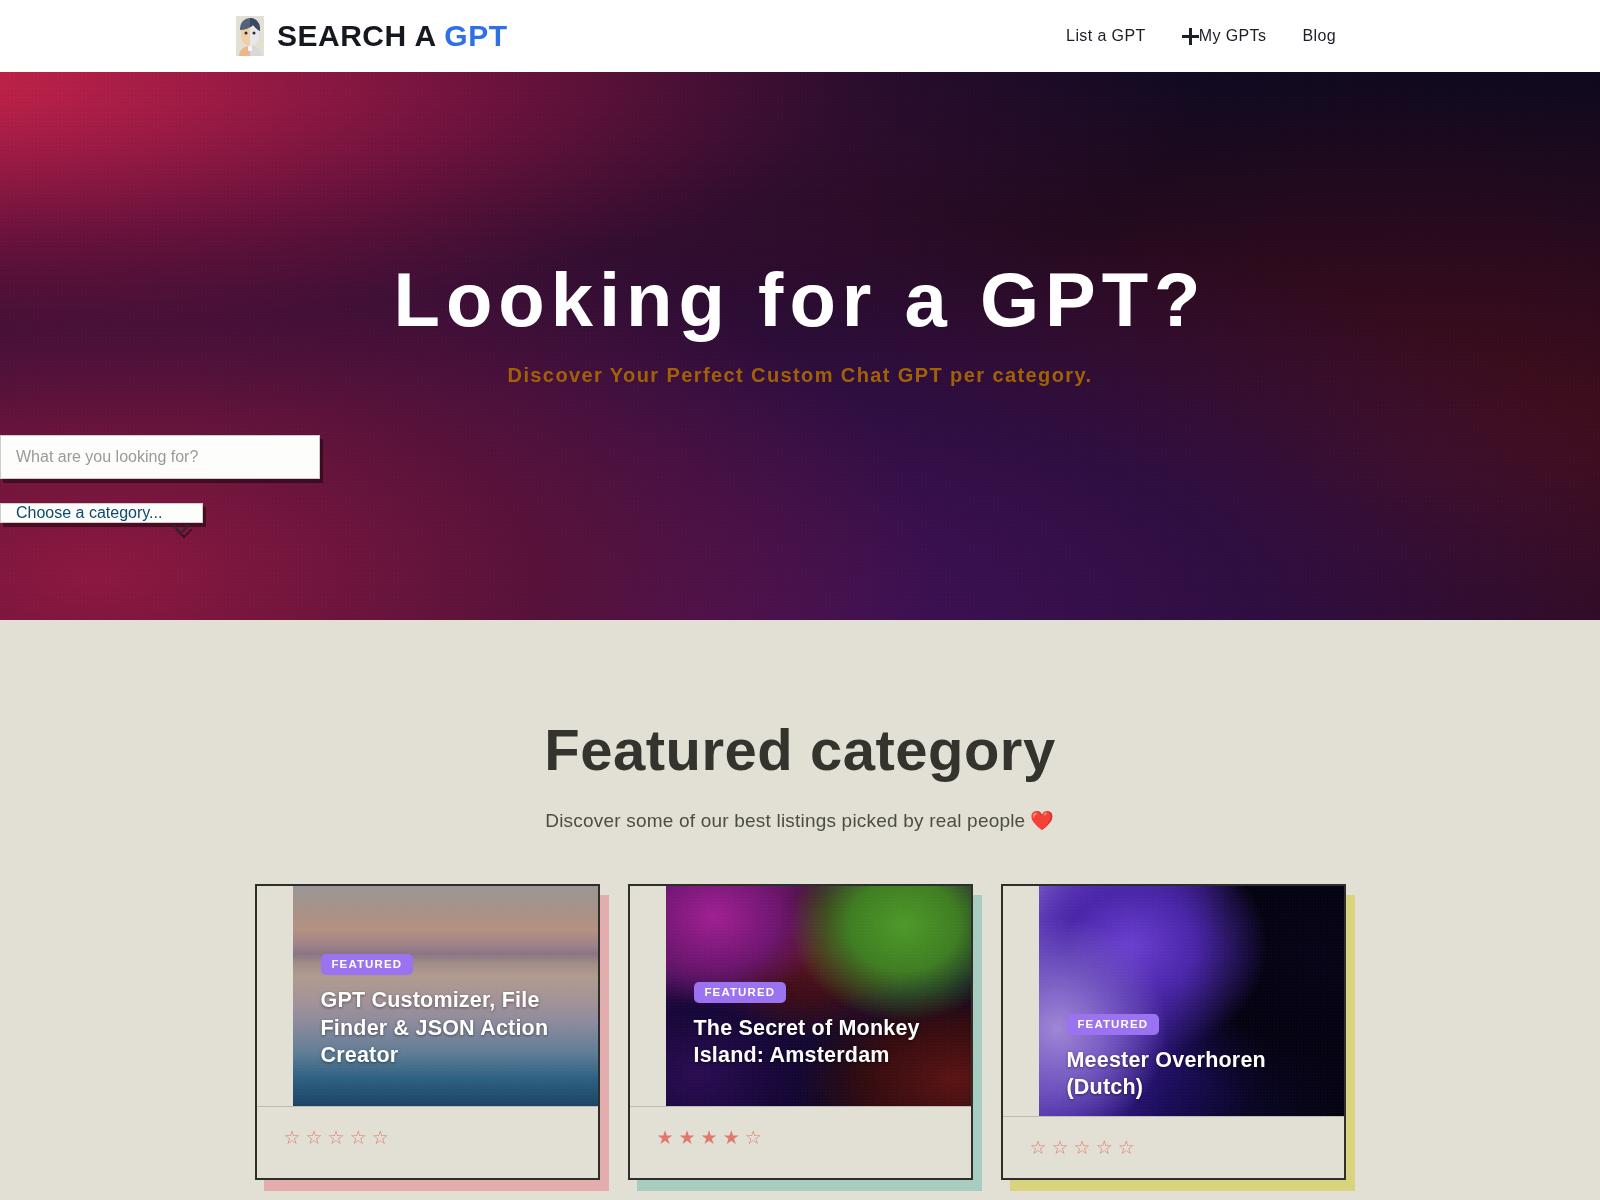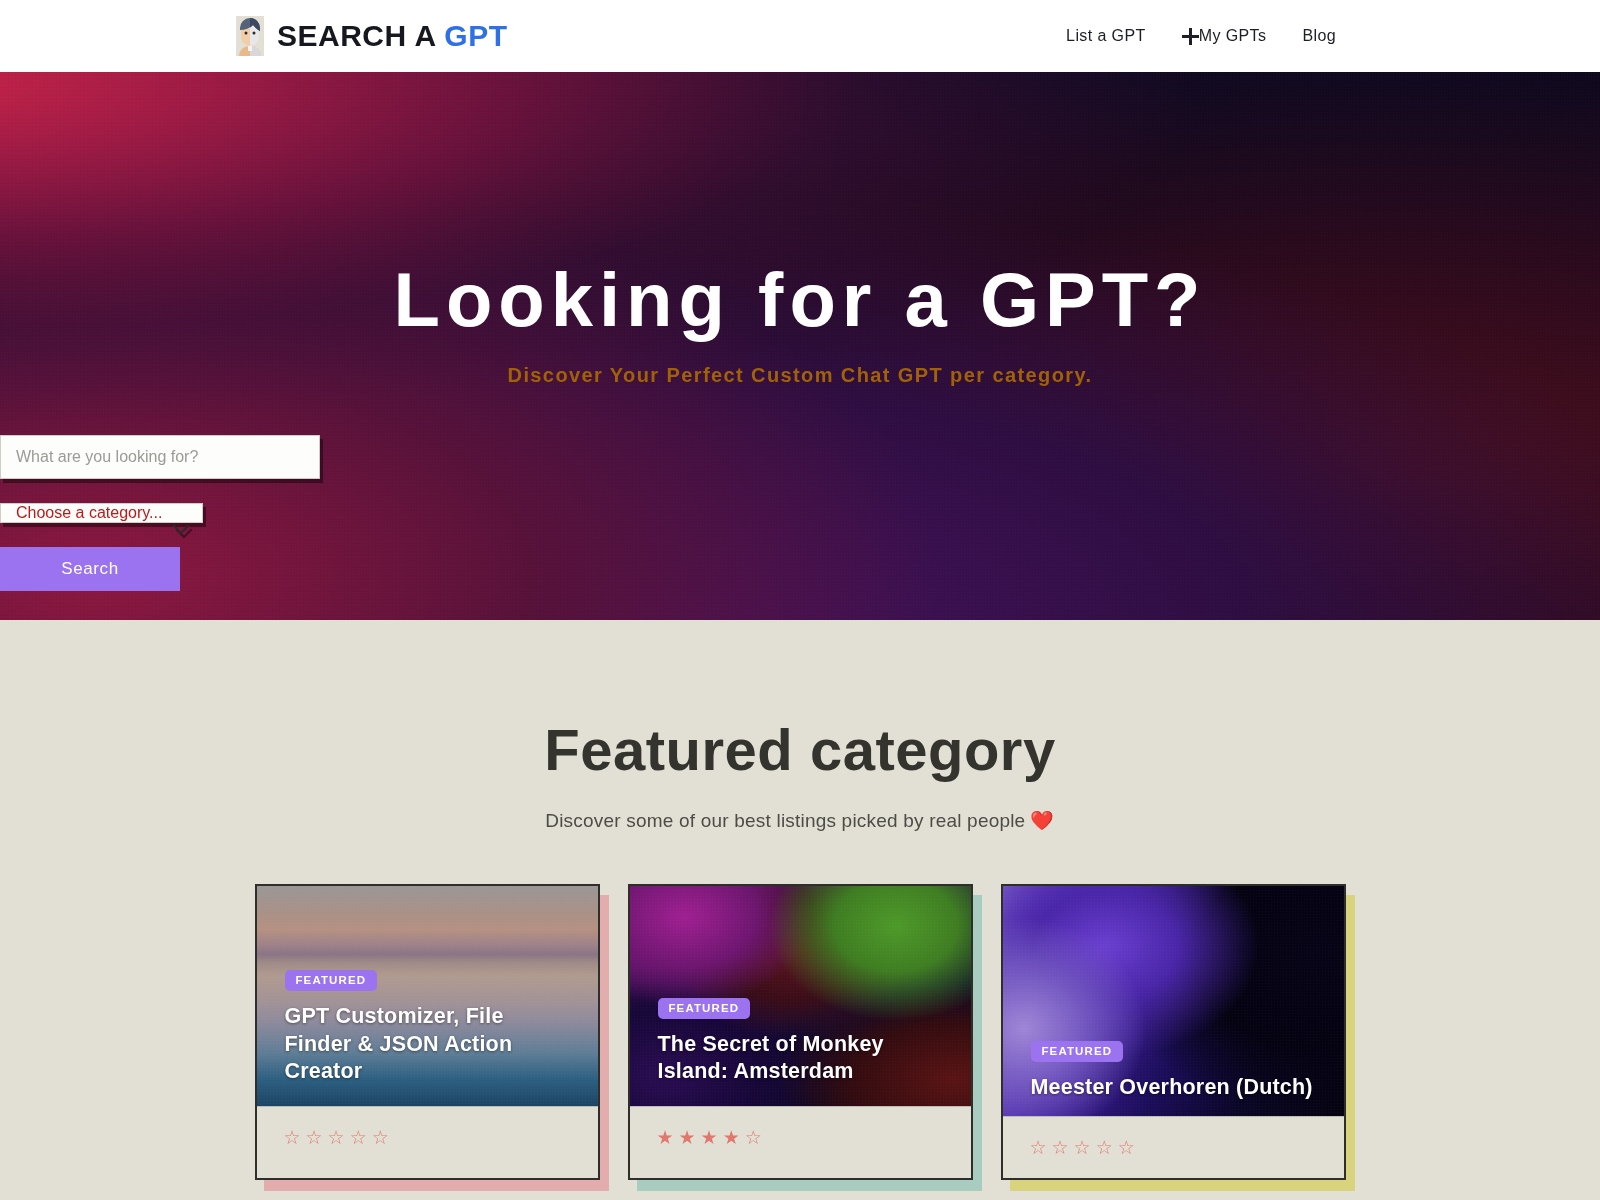--- a/index.html
+++ b/index.html
@@ -113,21 +113,21 @@
     outline:none;
   }
   .text-input::placeholder{ color:#9a9a96; }
   .select-wrap{ position:relative; width:320px; height:44px; }
   .select-input{
     width:100%; height:100%;
     background:#fdfdfb;
     border:1px solid #cfcdc4;
     padding:0 40px 0 15px;
     display:flex; align-items:center;
-    font-size:16px; color:#b91c1c;
+    font-size:16px; color:#0c4a6e;
     cursor:pointer;
   }
   .chevron-down{
     position:absolute; right:16px; top:17px;
     width:12px; height:12px;
     border-right:2.4px solid #2b2b2b;
     border-bottom:2.4px solid #2b2b2b;
     transform:rotate(45deg);
     pointer-events:none;
   }
@@ -174,21 +174,22 @@
     position:relative;
     text-align:left;
     cursor:pointer;
   }
   .card-media{
     position:relative;
     overflow:hidden;
     display:flex;
     flex-direction:column;
     justify-content:flex-end;
-    padding:0 28px 20px;
+    padding:0 28px 36px;
+    margin-left:36px;
   }
   .card-media::after{
     content:"";
     position:absolute; inset:0;
     background-image:radial-gradient(rgba(255,255,255,.05) 1px, transparent 1px);
     background-size:3px 3px;
     opacity:.6;
     pointer-events:none;
   }
   .badge{
@@ -267,21 +268,20 @@
         <input class="text-input" type="text" placeholder="What are you looking for?" style="">
       </span>
 
       <span class="field-shadow">
         <span class="select-wrap">
           <span class="select-input">Choose a category...</span>
           <span class="chevron-down"></span>
         </span>
       </span>
 
-      <button class="search-btn">Search</button>
     </div>
   </div>
 </section>
 
 <section class="featured">
   <h2 class="featured-title">Featured category</h2>
   <p class="featured-sub">Discover some of our best listings picked by real people ❤️</p>
 
   <div class="cards">
 

